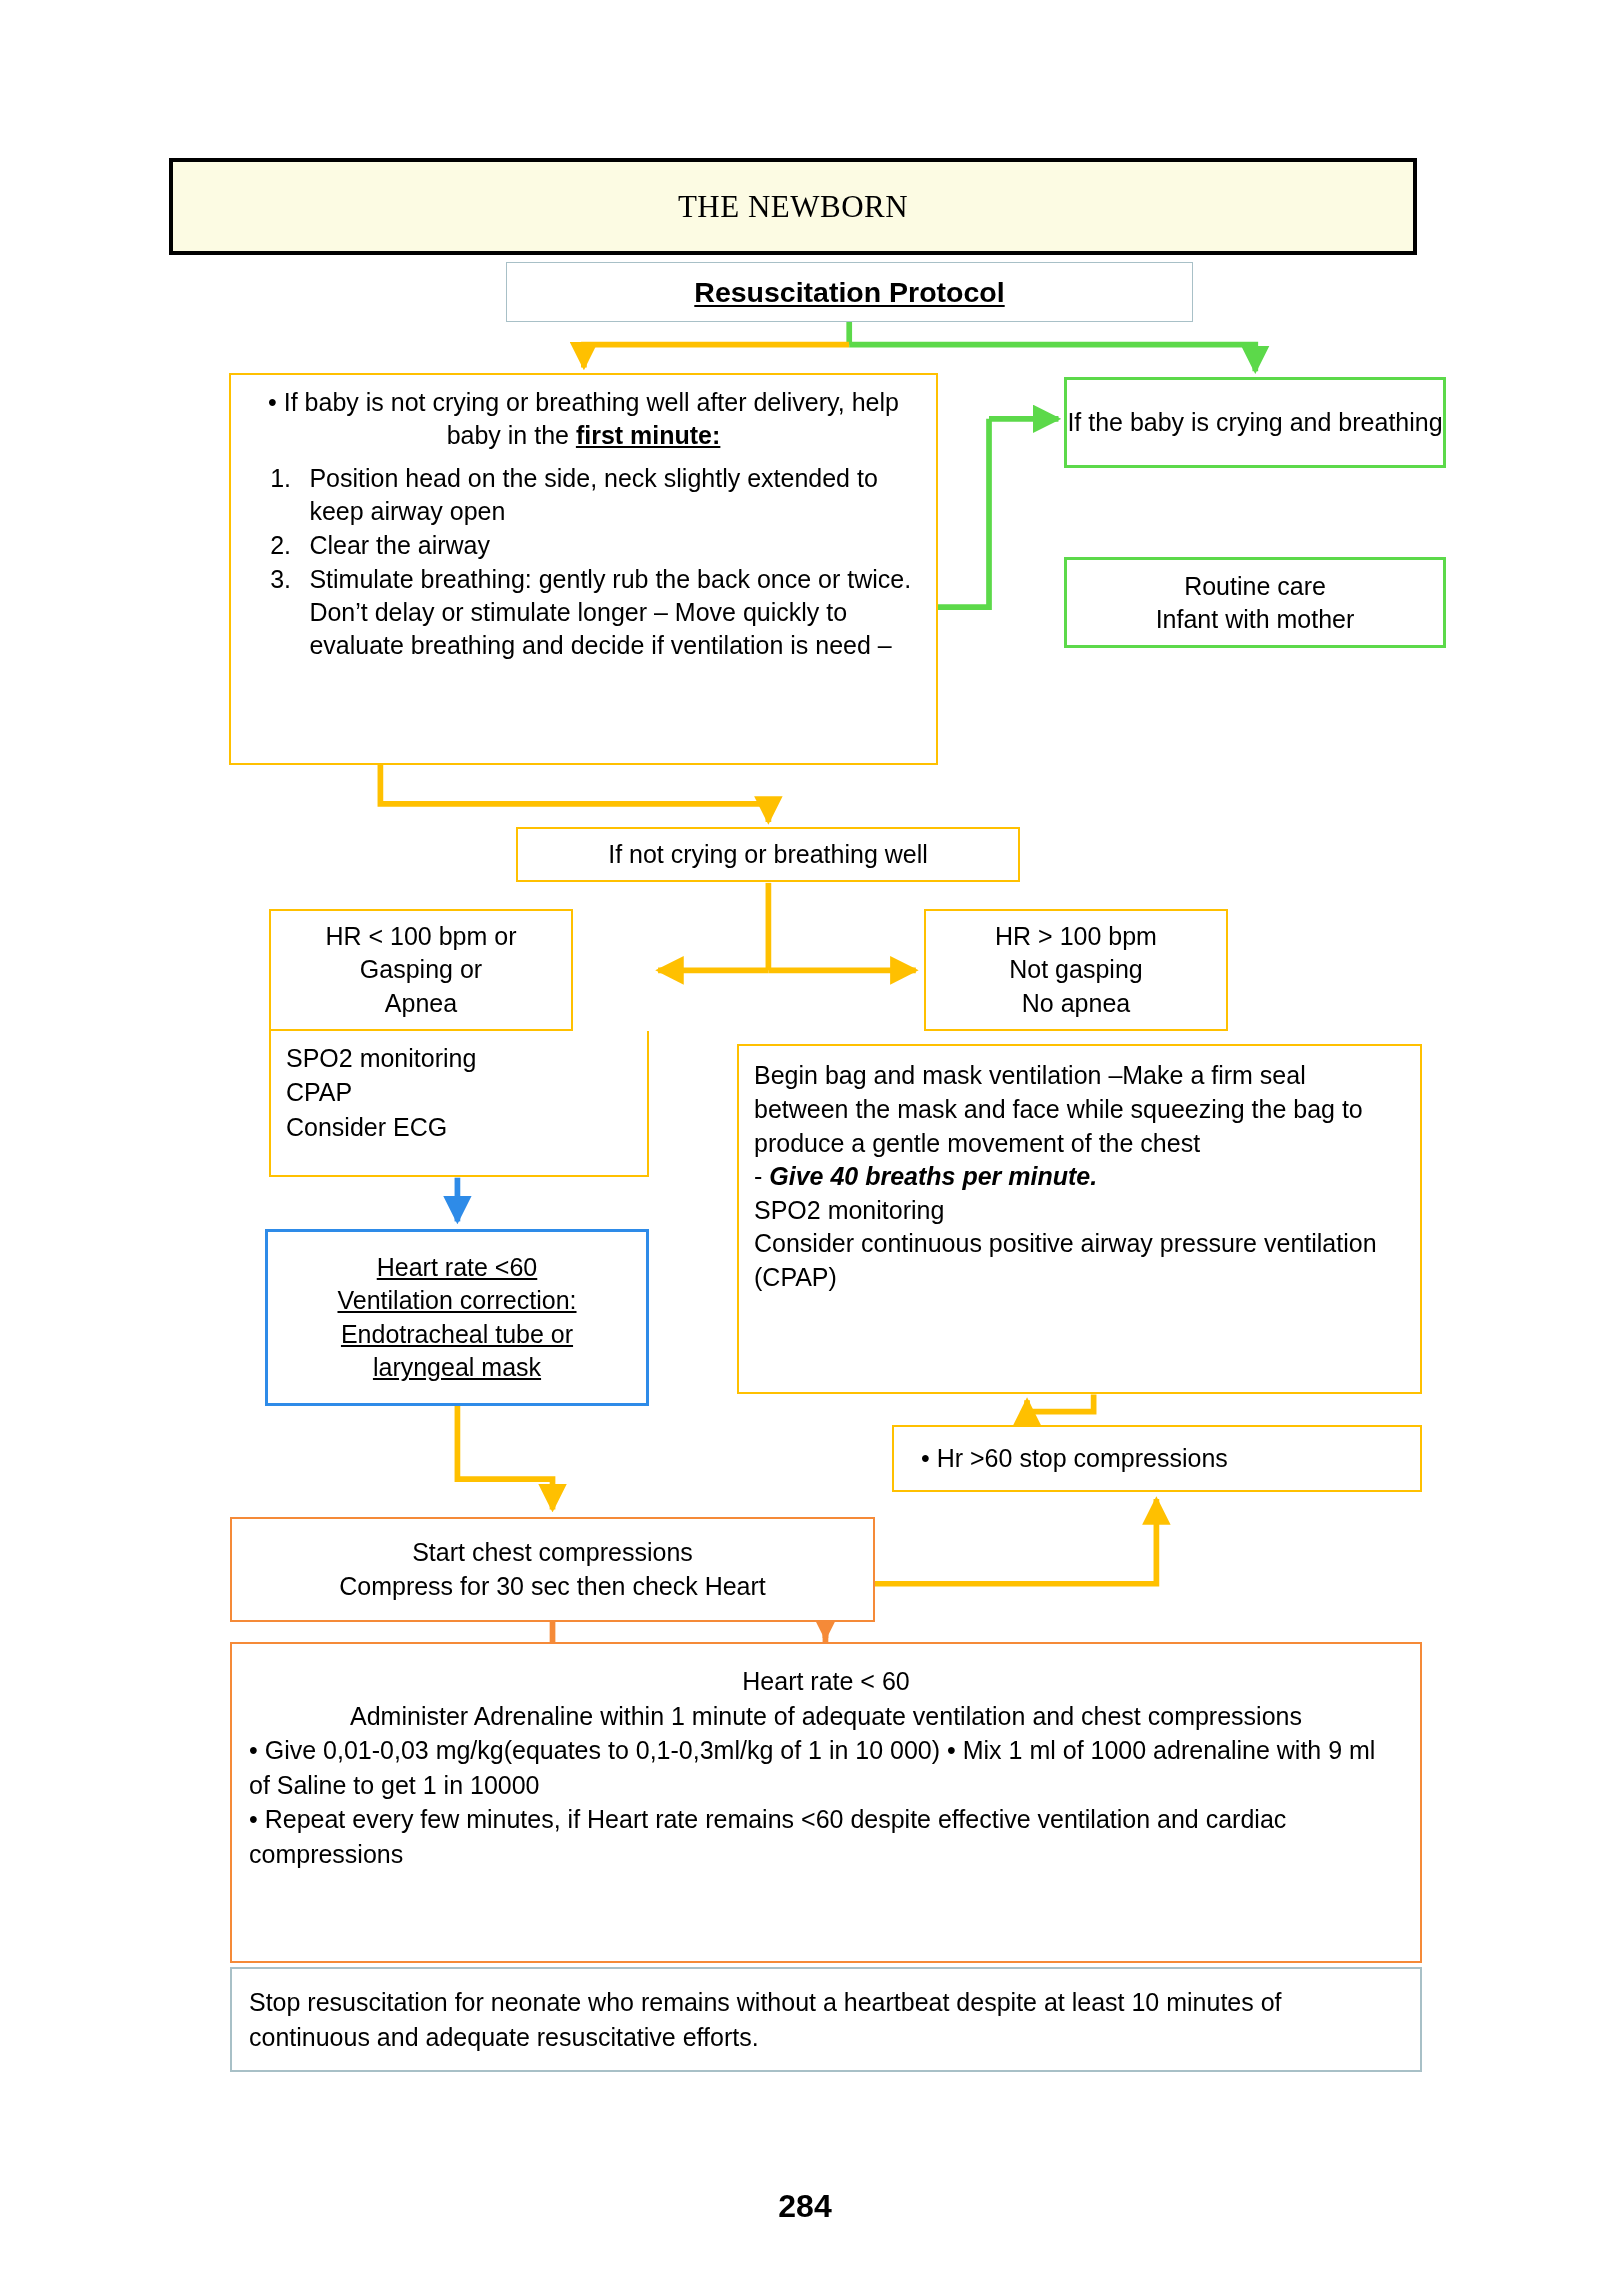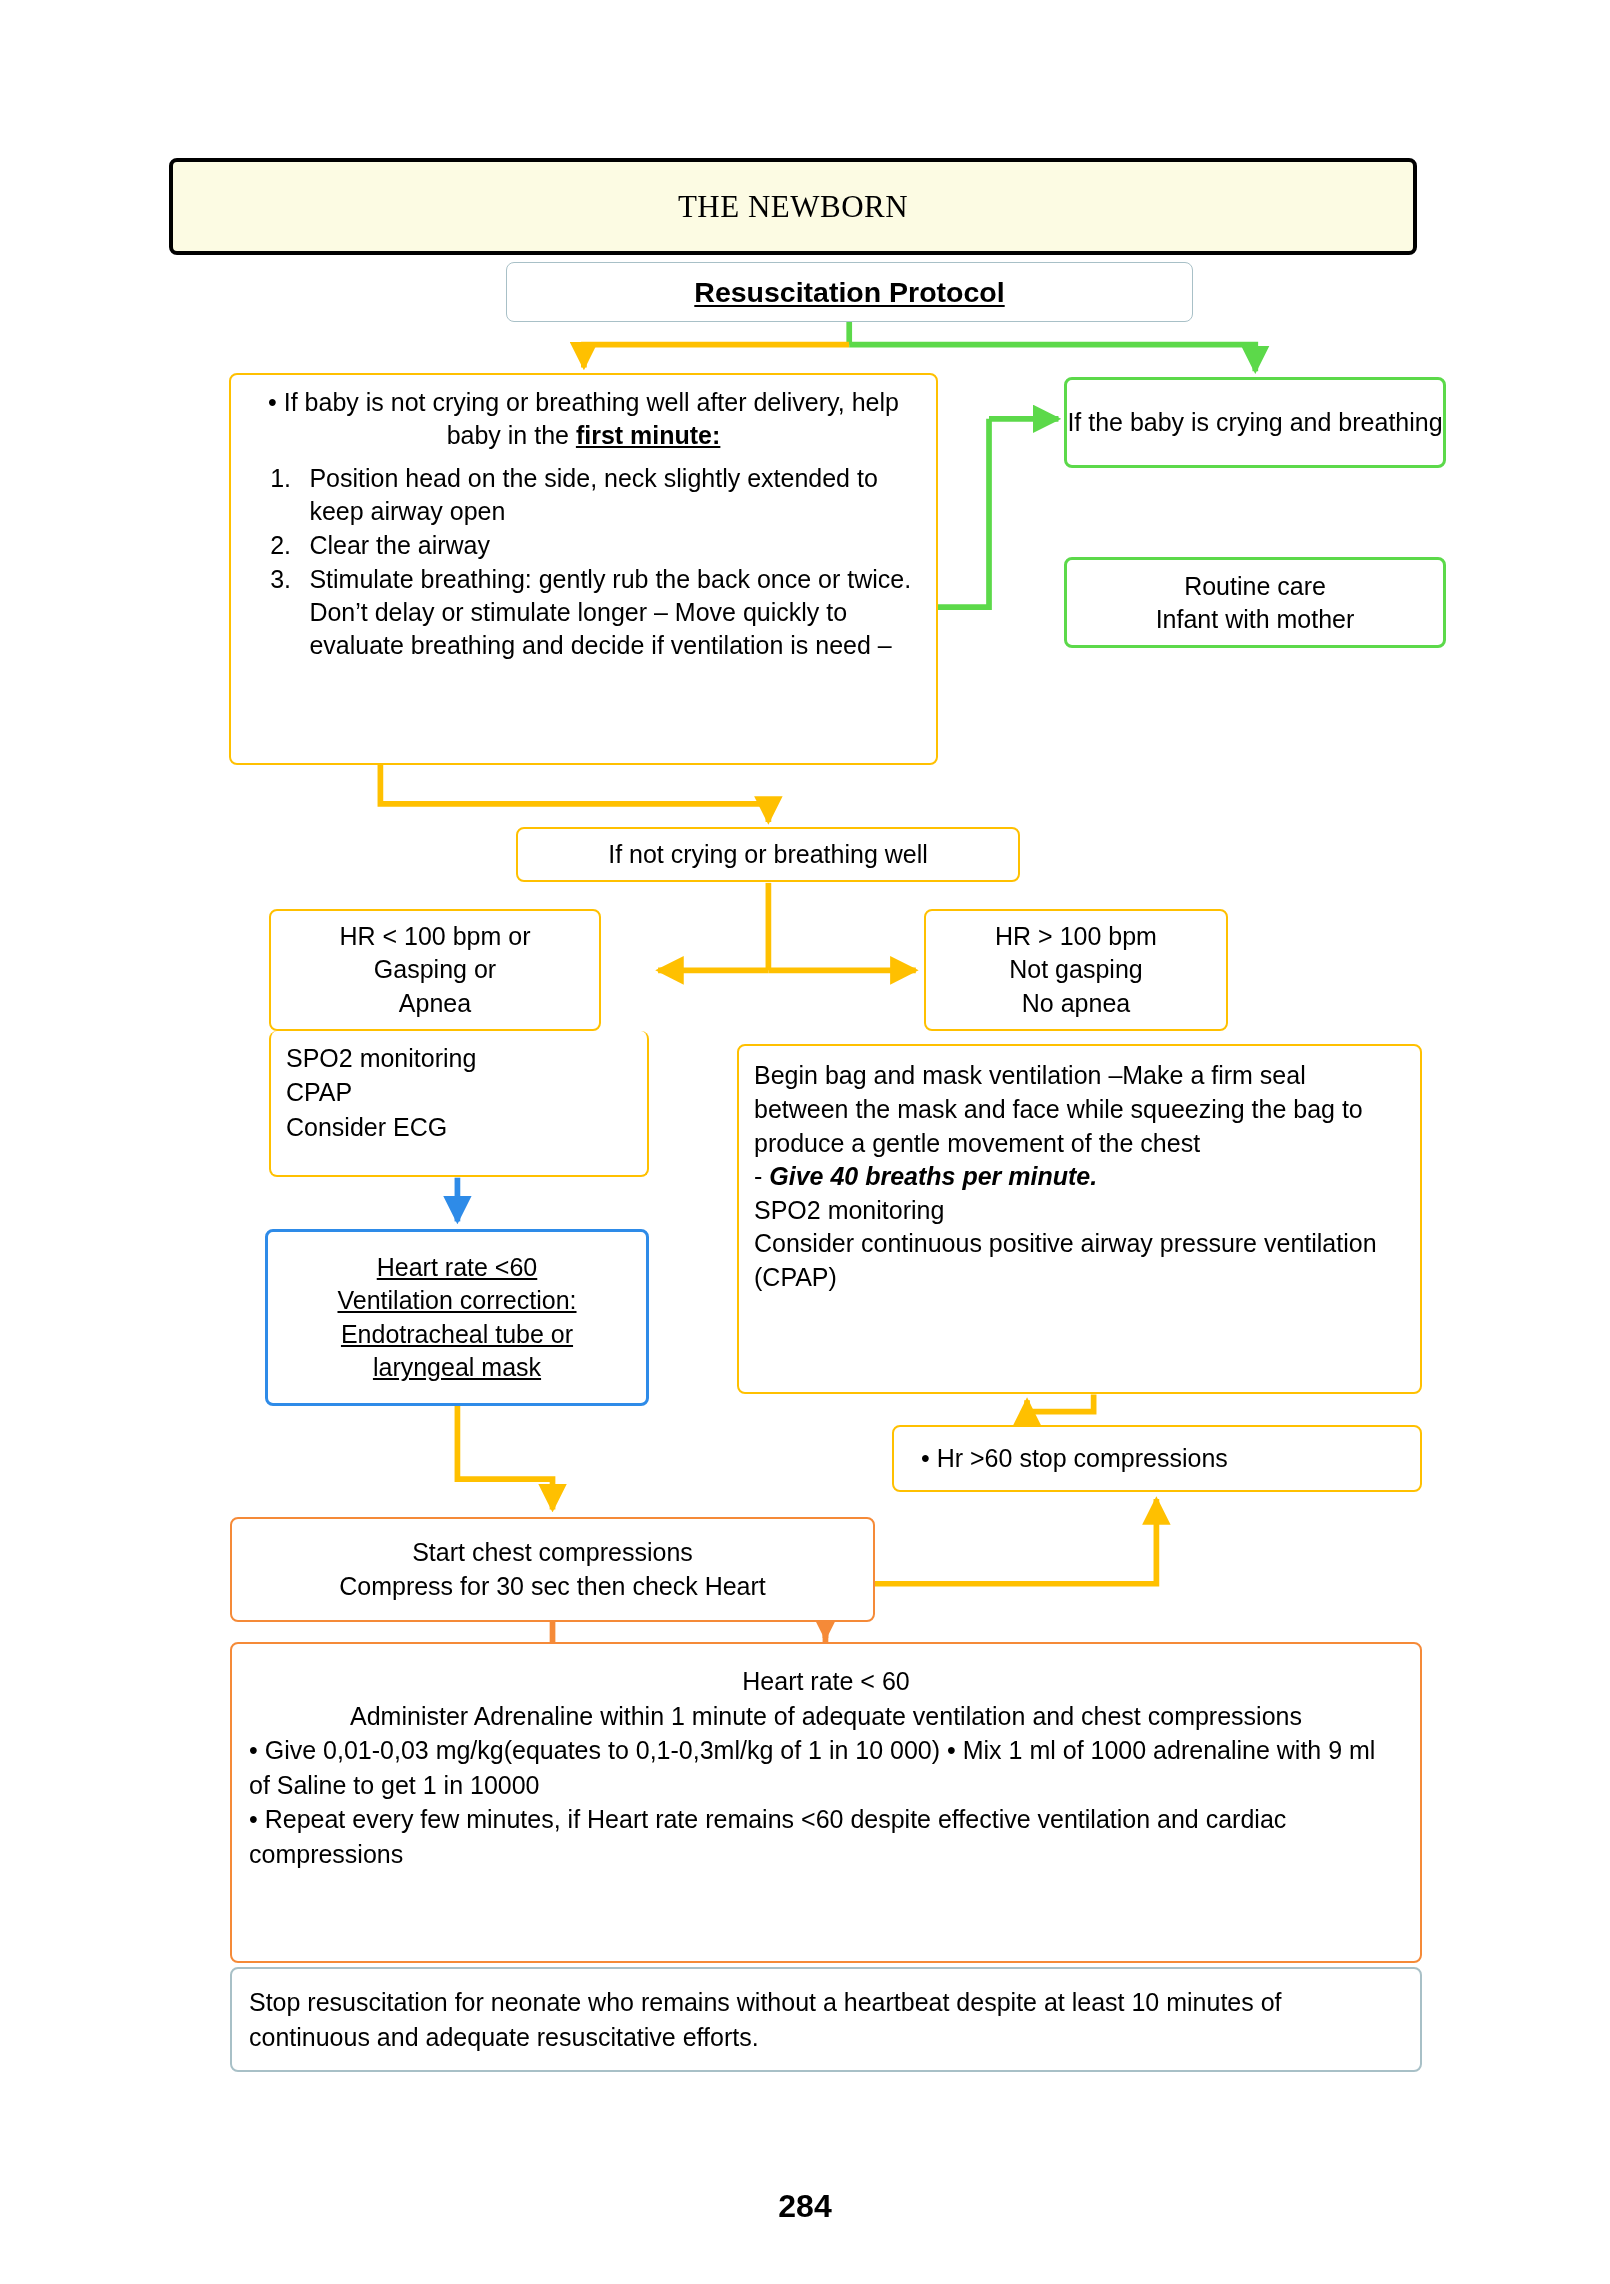--- a/index.html
+++ b/index.html
@@ -2,21 +2,21 @@
 <html style="font-size:15px"><head>
 <meta charset="utf-8">
 <style>
   html,body{margin:0;padding:0;background:#ffffff;}
   body{
     width:1610px;height:2285px;position:relative;overflow:hidden;
     font-family:"Liberation Sans","DejaVu Sans",sans-serif;
     color:#000000;
   }
   #svg-layer{position:absolute;left:0;top:0;width:1610px;height:2285px;pointer-events:none;}
-  .box{position:absolute;box-sizing:border-box;background:#ffffff;border-radius:8px;}
+  .box{position:absolute;box-sizing:border-box;background:#ffffff;}
   .ctr{display:flex;align-items:center;justify-content:center;text-align:center;}
   .lft{display:flex;align-items:center;justify-content:flex-start;text-align:left;}
 
   
   #title-box{
     left:169px;top:158px;width:1248px;height:97px;
     background:#FCFBE3;border:4.8px solid #000000;
     font-family:"Liberation Serif","DejaVu Serif",serif;
     font-size:31px;letter-spacing:0.5px;
   }
@@ -57,21 +57,21 @@
   }
 
   
   #not-crying-box{
     left:516px;top:827px;width:504px;height:55px;
     border:2.9px solid #FFC000;font-size:25px;
   }
 
   
   #hr-low-box{
-    left:269px;top:909px;width:332px;height:122px;
+    left:269px;top:909px;width:304px;height:122px;
     border:2.9px solid #FFC000;font-size:25px;line-height:1.34;
   }
   #hr-low-actions-box{
     left:269px;top:1031px;width:380px;height:146px;
     border:2.9px solid #FFC000;border-top:none;
     font-size:25px;line-height:1.38;
     padding:9.5px 15px;align-items:flex-start;
   }
   #hr-low-actions-box .col{display:block;width:100%;}
 

